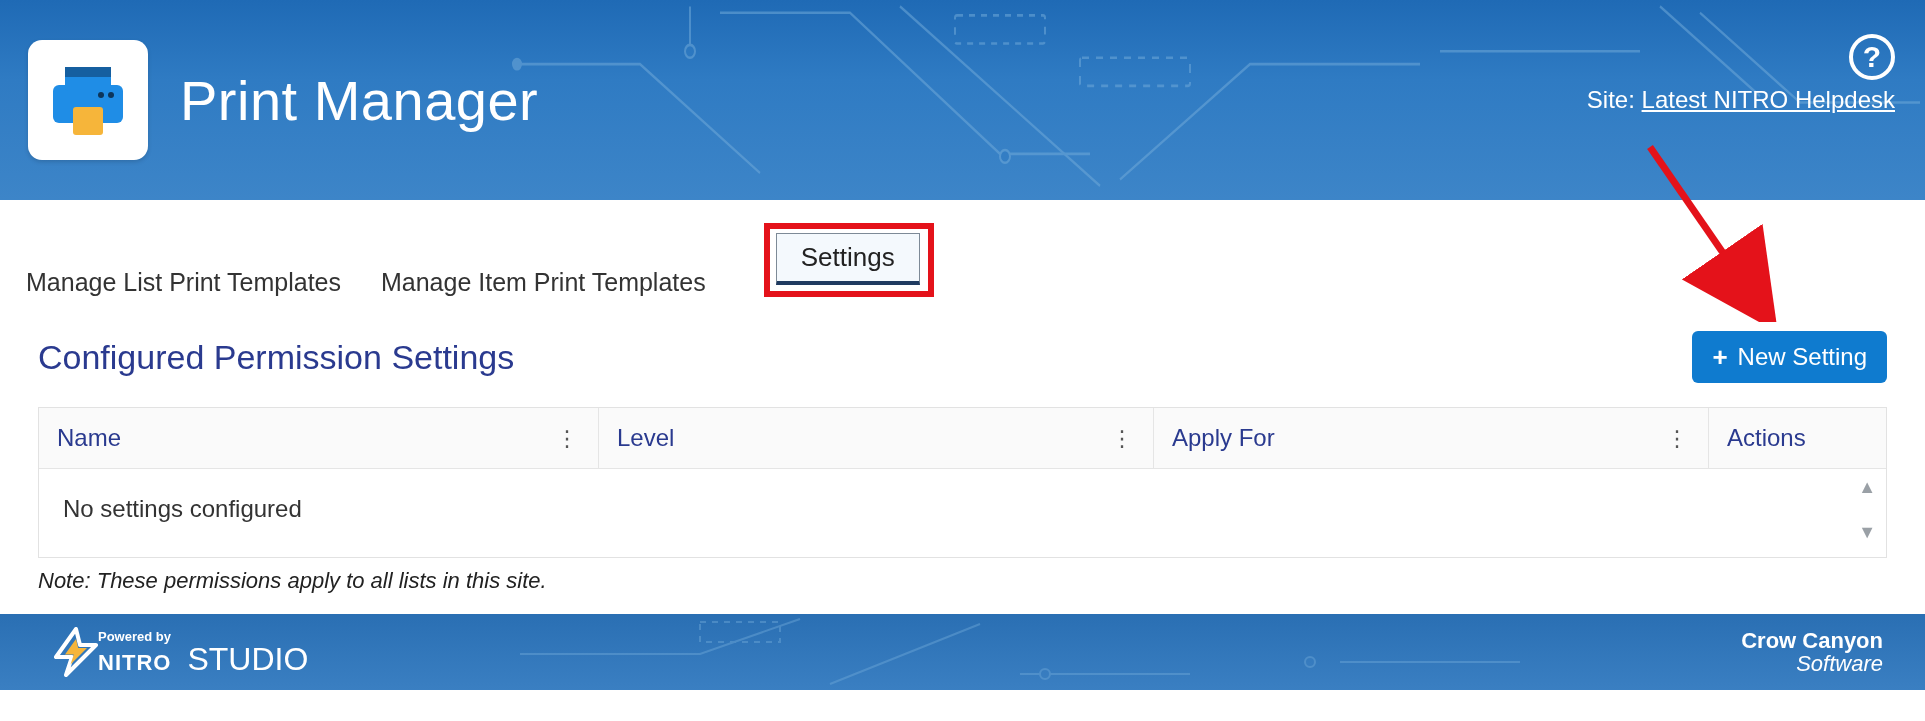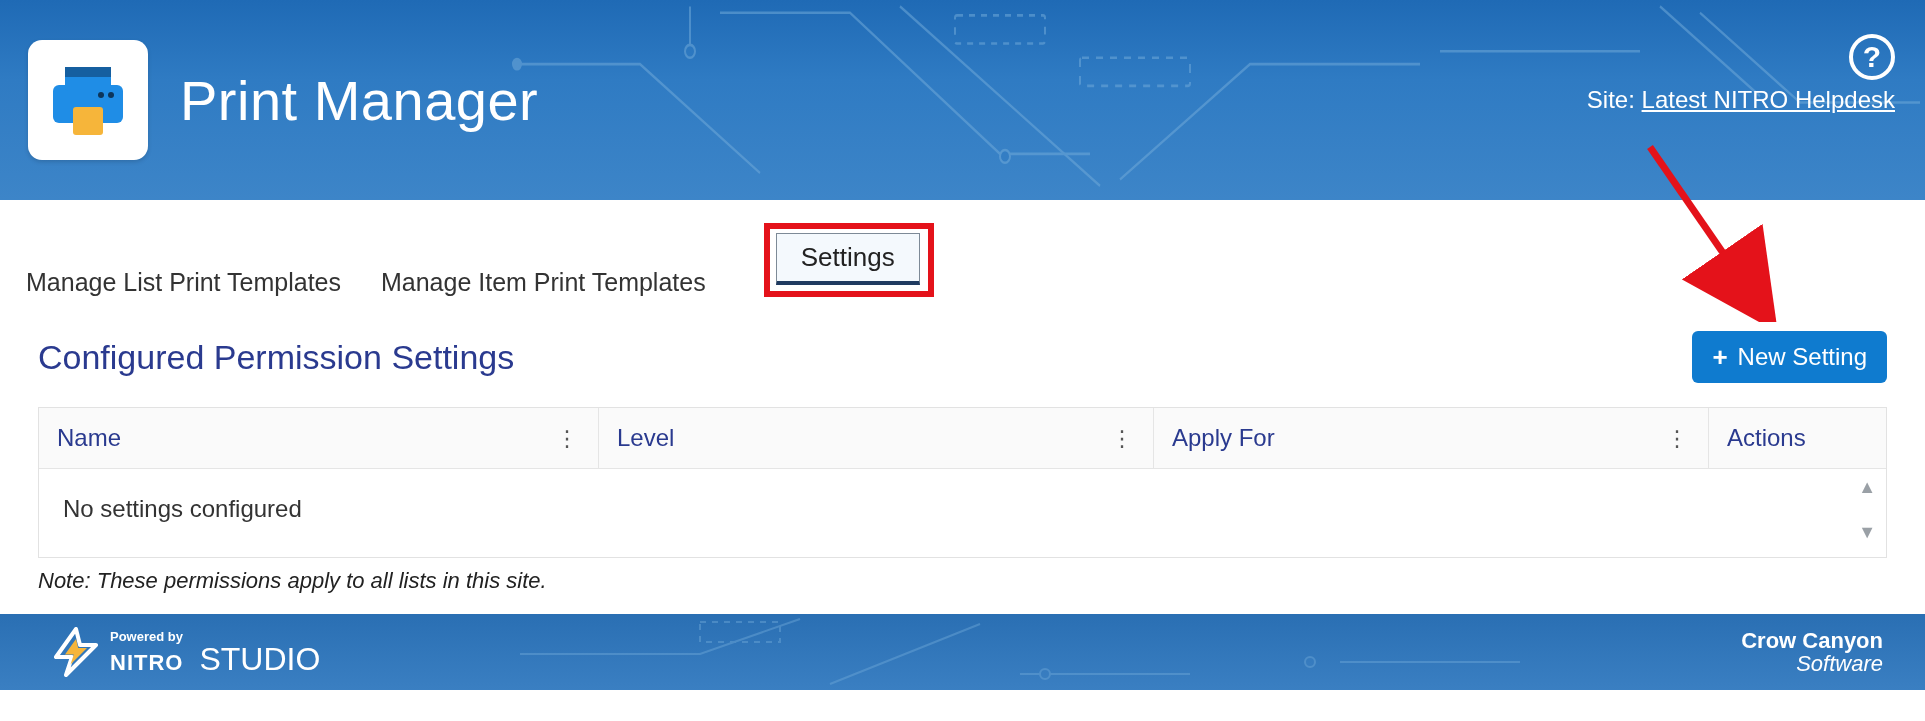--- a/index.html
+++ b/index.html
@@ -201,21 +201,21 @@
     height: 76px;
     display: flex;
     align-items: center;
     justify-content: space-between;
     padding: 0 42px 0 54px;
     color: #fff;
     position: relative;
     overflow: hidden;
   }
   .footer svg.bg-deco { position:absolute; inset:0; width:100%; height:100%; pointer-events:none;}
-  .nitro-logo { display:flex; align-items:center; gap:12px; position:relative; z-index:2;}
+  .nitro-logo { display:flex; align-items:center; position:relative; z-index:2;}
   .nitro-text-block { line-height:1; }
   .powered-by { font-size:13px; font-weight:600; }
   .nitro-word { font-size:22px; font-weight:800; letter-spacing:1px;}
   .studio-word { font-size:32px; font-weight:300; margin-left:16px;}
   .cc-logo { text-align:right; position:relative; z-index:2; line-height:1.05;}
   .cc-top { font-size:22px; font-weight:800; }
   .cc-bot { font-size:22px; font-weight:300; font-style: italic;}
 
   
   .anno-arrow {

